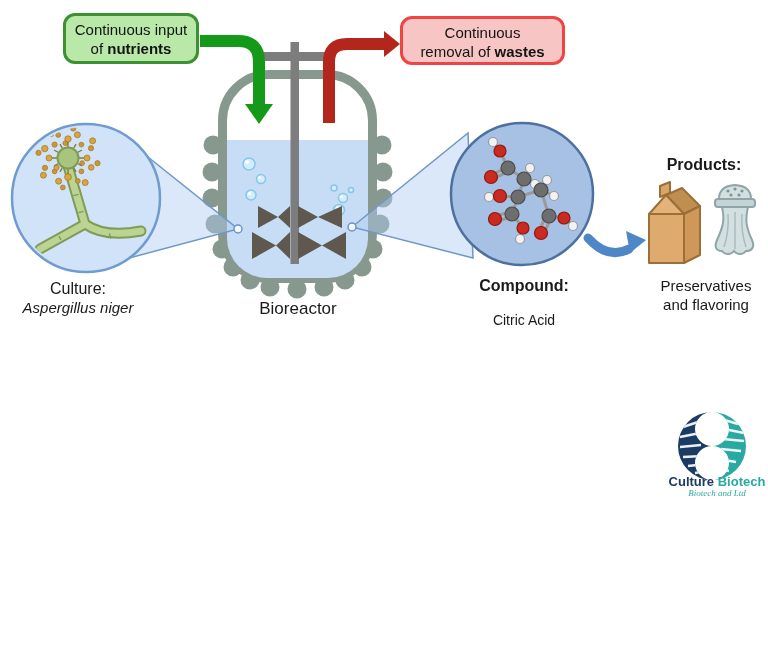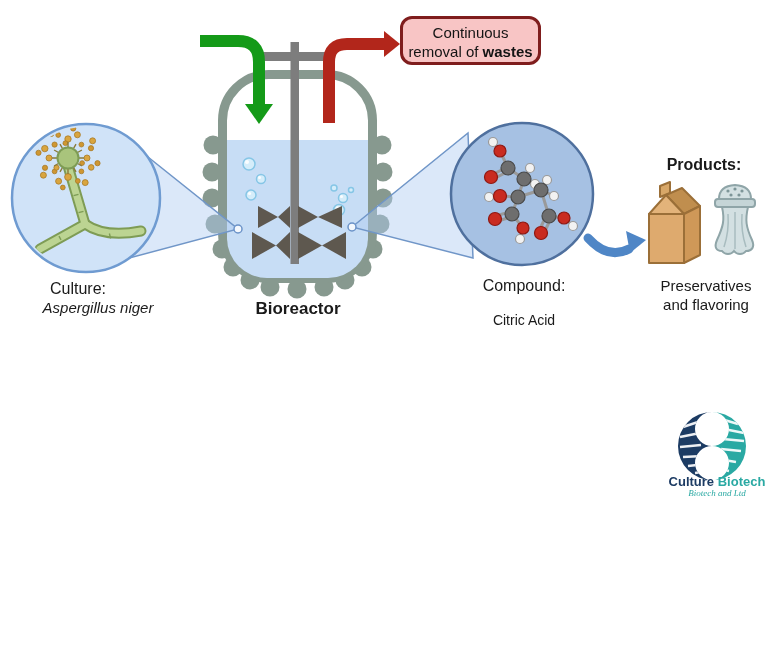--- a/index.html
+++ b/index.html
@@ -2,26 +2,26 @@
 <html><head>
 <meta charset="utf-8">
 <style>
   html,body{margin:0;padding:0;background:#fff;}
   .stage{position:relative;width:768px;height:661px;background:#ffffff;overflow:hidden;
          font-family:"Liberation Sans",sans-serif;color:#1a1a1a;}
   .stage svg{position:absolute;left:0;top:0;}
   .flow-box{position:absolute;text-align:center;font-size:15px;line-height:1.25;
             border-radius:12px;box-sizing:border-box;padding-top:5px;color:#141414;}
   .flow-box.green{left:63px;top:13px;width:136px;height:51px;background:#b9e8a9;border:3px solid #3c9132;}
-  .flow-box.red{left:400px;top:16px;width:141px;height:49px;background:#f8c5c5;border:3px solid #7f1d1d;}
+  .flow-box.red{left:400px;top:16px;width:165px;height:49px;background:#f8c5c5;border:3px solid #ef4444;}
   .lbl{position:absolute;text-align:center;white-space:nowrap;}
   .culture-head{left:0px;top:280px;width:156px;font-size:16px;font-weight:normal;}
-  .culture-name{left:0px;top:299px;width:156px;font-size:15px;font-style:italic;padding-left:20px;}
-  .bioreactor-lbl{left:220px;top:299px;width:156px;font-size:17px;font-weight:bold;}
-  .compound-head{left:446px;top:277px;width:156px;font-size:16px;font-weight:normal;}
+  .culture-name{left:0px;top:299px;width:156px;font-size:15px;font-style:italic;}
+  .bioreactor-lbl{left:220px;top:299px;width:156px;font-size:17px;font-weight:normal;}
+  .compound-head{left:446px;top:277px;width:156px;font-size:16px;font-weight:bold;}
   .compound-name{left:446px;top:296px;width:156px;font-size:14px;margin-top:16px;}
   .products-head{left:626px;top:156px;width:156px;font-size:16px;font-weight:bold;}
   .products-l1{left:628px;top:277px;width:156px;font-size:15px;}
   .products-l2{left:628px;top:296px;width:156px;font-size:15px;}
   .logo-text{left:660px;top:474px;width:114px;font-size:13px;font-weight:bold;color:#1c3b63;}
   .logo-text .suffix{font-size:13px;color:#2aa9a3;}
   .logo-tagline{left:660px;top:488px;width:114px;font-size:9px;font-style:italic;color:#2aa9a3;
                 font-family:"Liberation Serif",serif;}
 </style>
 </head>
@@ -287,20 +287,25 @@
       <line x1="721" y1="419" x2="738" y2="424"></line>
           <line x1="724" y1="429" x2="744" y2="433"></line>
       <line x1="723" y1="439" x2="744" y2="441"></line>
           <line x1="721" y1="449" x2="741" y2="451"></line>
       <line x1="718" y1="459" x2="736" y2="462"></line>
           <line x1="716" y1="468" x2="729" y2="471"></line>
     </g>
   </g>
 </svg>
 
+  <div class="flow-box green">
+    <span>Continuous input</span><br>
+    <span>of</span>
+    <b>nutrients</b>
+  </div>
 
   <div class="flow-box red">
     <span>Continuous</span><br>
     <span>removal of</span>
     <b>wastes</b>
   </div>
 
   <div class="lbl culture-head">Culture:</div>
   <div class="lbl culture-name">Aspergillus niger</div>
 

